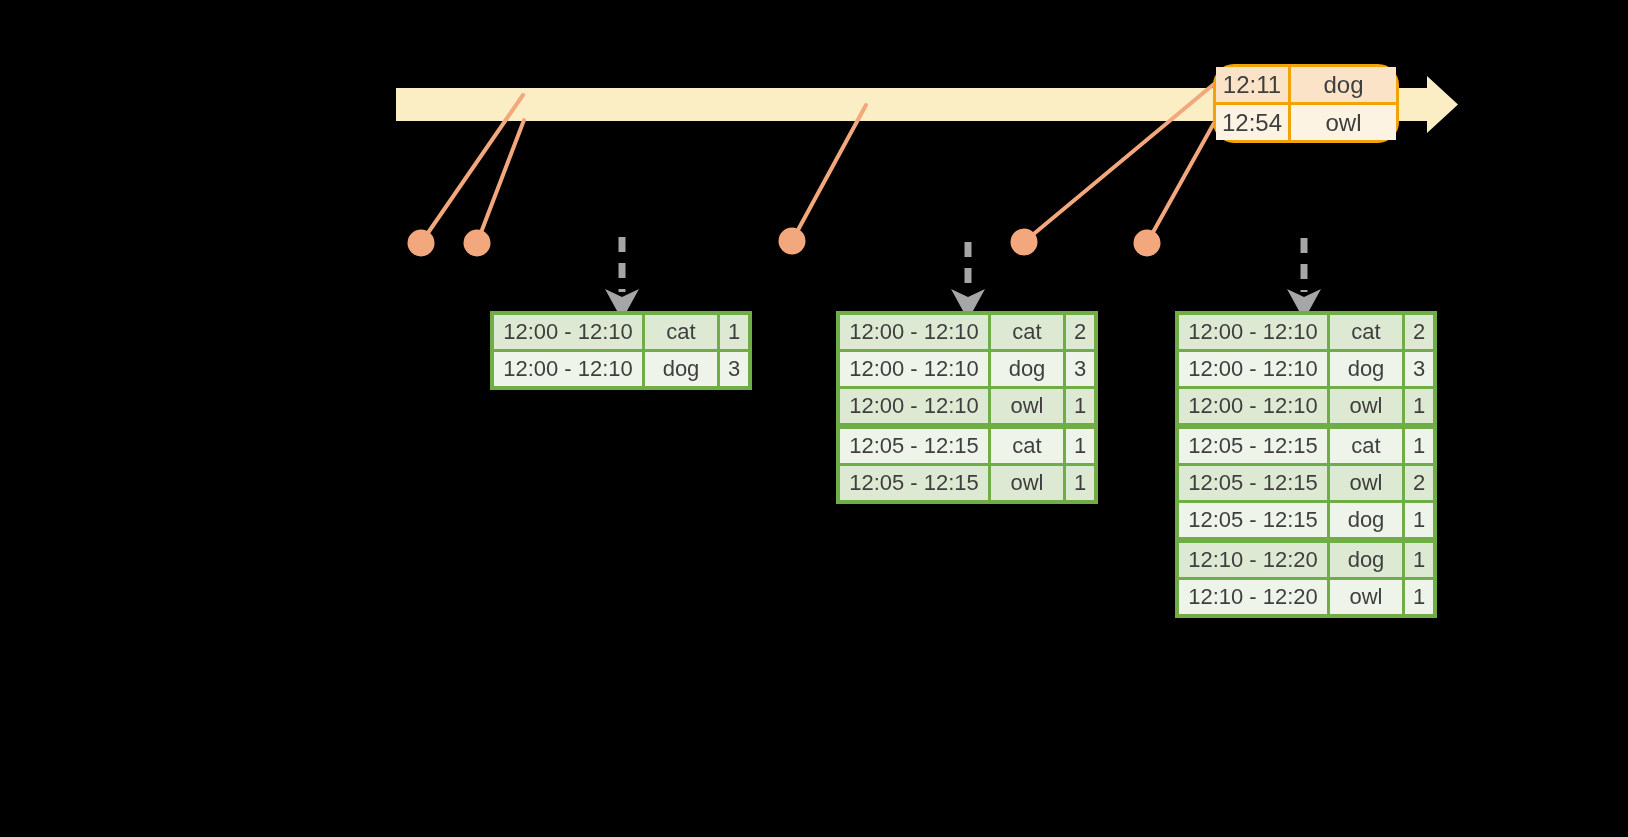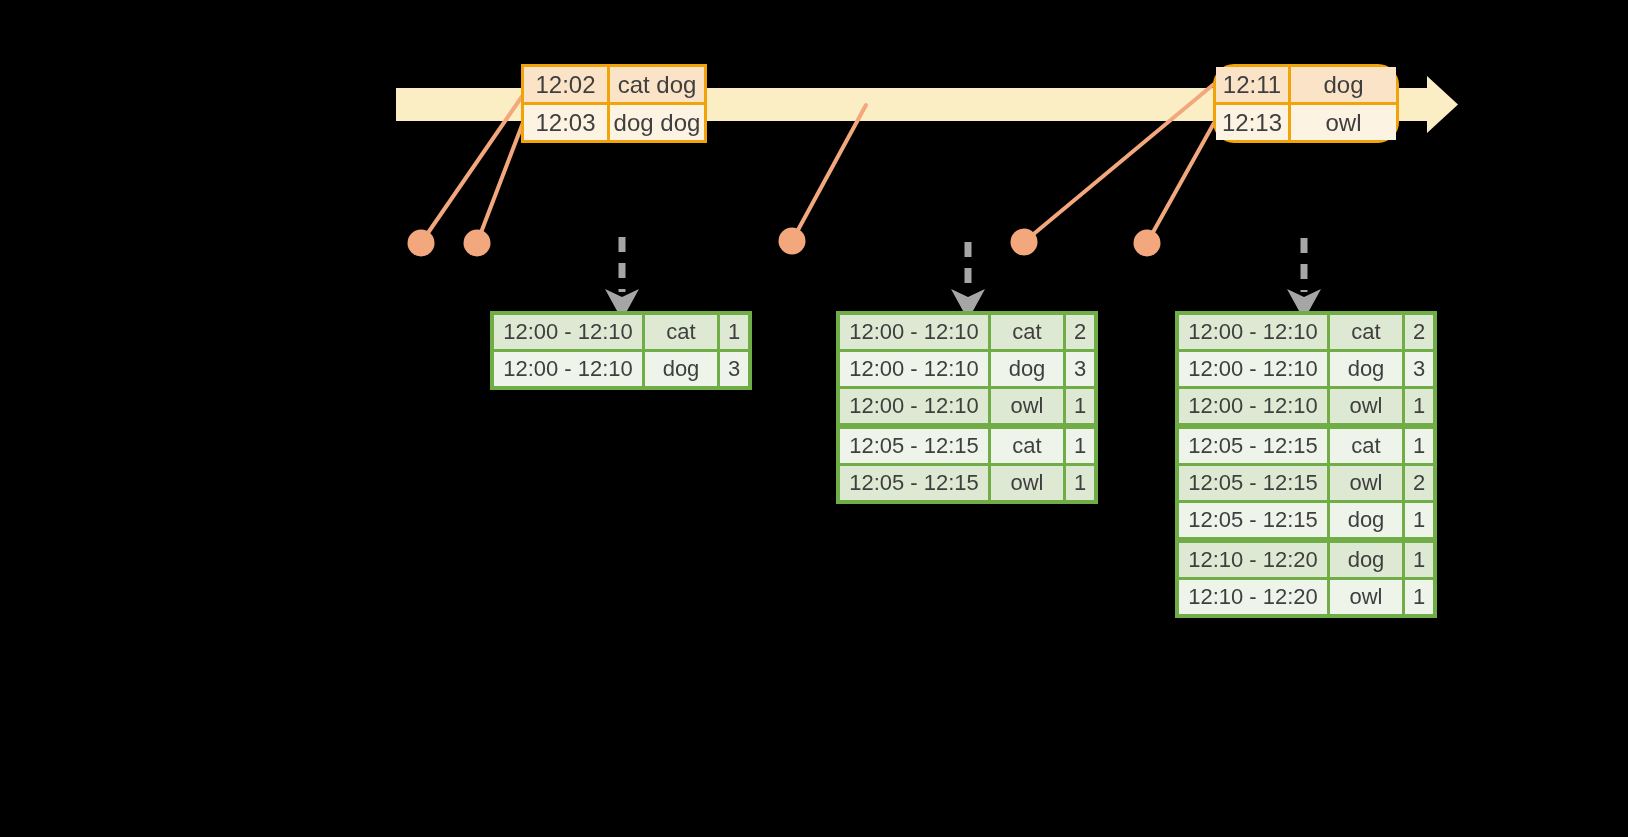--- a/index.html
+++ b/index.html
@@ -87,43 +87,31 @@
     <g>
       <line class="trigger-line" x1="968" y1="242" x2="968" y2="292"></line>
       <path class="trigger-head" d="M951,289 L968,320 L985,289 L968,297 Z"></path>
     </g>
     <g>
       <line class="trigger-line" x1="1304" y1="238" x2="1304" y2="292"></line>
       <path class="trigger-head" d="M1287,289 L1304,320 L1321,289 L1304,297 Z"></path>
     </g>
   </svg>
 
-  <div id="etable1" class="etable">
-
-      <div class="erow row dark">
-        <div class="ecell time">12:02</div>
-        <div class="ecell words">cat dog</div>
-      </div>
-
-      <div class="erow row light">
-        <div class="ecell time">12:03</div>
-        <div class="ecell words">dog dog</div>
-      </div>
-    </div>
 
 
   <div id="etable3" class="etable">
 
       <div class="erow row dark">
         <div class="ecell time">12:11</div>
         <div class="ecell words">dog</div>
       </div>
 
       <div class="erow row light">
-        <div class="ecell time">12:13</div>
+        <div class="ecell time">12:54</div>
         <div class="ecell words">owl</div>
       </div>
     </div>
 
   <div id="gtable1" class="gtable">
 
       <div class="grow row dark">
         <div class="gcell window">12:00 - 12:10</div>
         <div class="gcell word">cat</div>
         <div class="gcell count">1</div>

